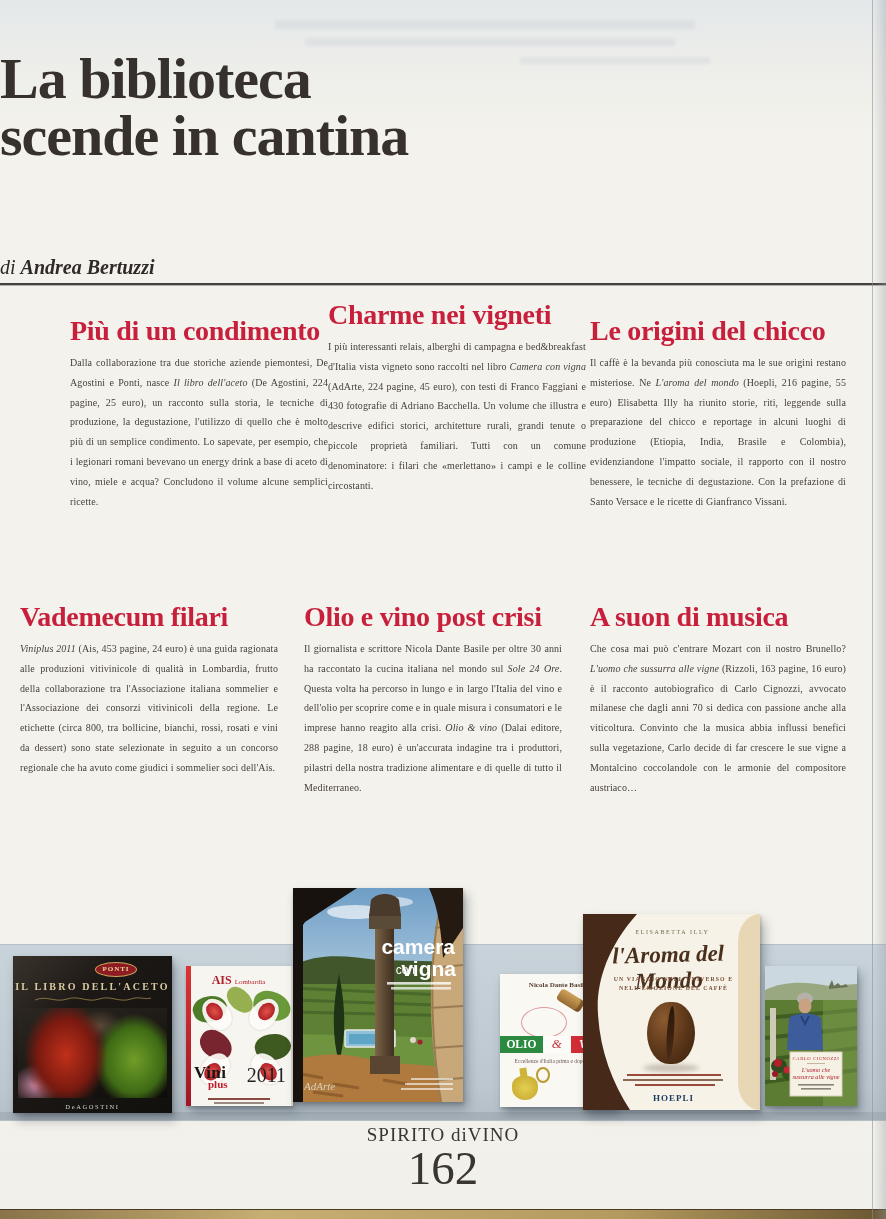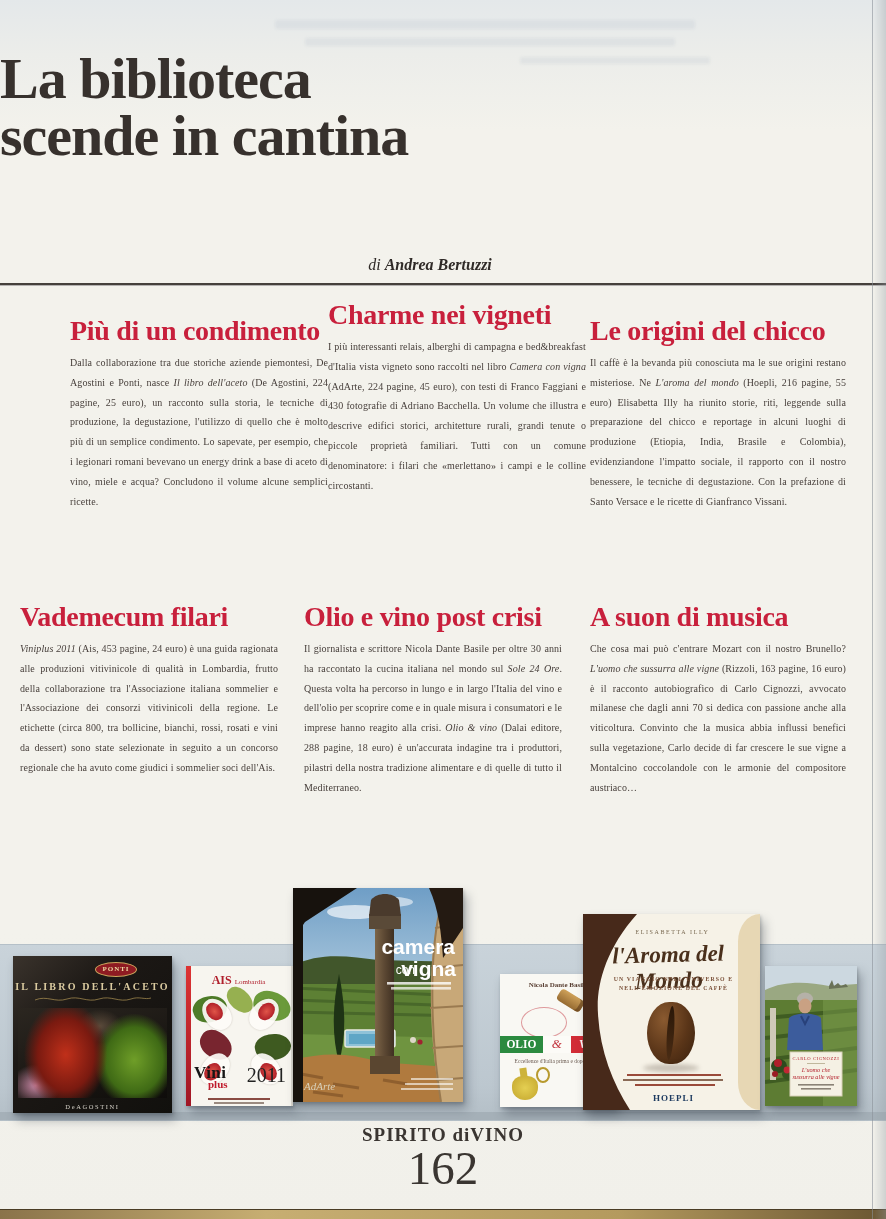--- a/index.html
+++ b/index.html
@@ -2,35 +2,35 @@
 <html><head>
 <meta charset="utf-8">
 <style>
   html,body{margin:0;padding:0;}
   .page{position:relative;width:886px;height:1219px;overflow:hidden;
     font-family:"Liberation Serif","DejaVu Serif",serif;
     background:linear-gradient(#e4e8ea 0px,#ecedea 55px,#f3f2ec 130px,#f3f2ec 930px,#f1f0ea 100%);}
   .ghost{position:absolute;background:rgba(115,140,165,.10);filter:blur(1.5px);border-radius:2px;}
   .title{position:absolute;left:0;top:50px;width:886px;margin:0;text-align:left;
     font-size:58px;line-height:57px;font-weight:700;color:#37312d;letter-spacing:-1px;}
-  .byline{position:absolute;left:0;top:256px;width:860px;text-align:center;
-    font-size:16px;font-style:italic;color:#2f2a27;}
+  .byline{position:absolute;left:0;top:256px;width:860px;text-align:left;
+    font-size:20px;font-style:italic;color:#2f2a27;}
   .byline .by-name{font-weight:700;}
   .rule{position:absolute;left:0;top:283px;width:886px;height:2px;background:#45403c;
     border-bottom:1px solid rgba(255,255,255,.6);}
   .article{position:absolute;}
   .art-h{margin:0 0 7px 0;font-size:28px;line-height:30px;font-weight:700;color:#c8203c;letter-spacing:-.3px;}
   .art-b{margin:0;font-size:10px;line-height:19.8px;font-weight:400;color:#463e3a;
     text-align:justify;letter-spacing:.1px;}
   .it{font-style:italic;}
   .band{position:absolute;left:0;top:944px;width:886px;height:176px;
     background:linear-gradient(#c9d3da,#bcc7cf 80%,#b3bec6);border-top:1px solid #b5c0c8;}
   .band-stripe{position:absolute;left:0;top:1112px;width:886px;height:8px;background:#a5b0b8;}
   .footer-brand{position:absolute;left:0;top:1124px;width:886px;text-align:center;
-    font-size:19px;letter-spacing:1px;color:#3a3531;font-weight:bold;}
+    font-size:19px;letter-spacing:1px;color:#3a3531;}
   .footer-num{position:absolute;left:0;top:1141px;width:886px;text-align:center;
     font-size:47px;color:#3a3531;}
   .bottom-strip{position:absolute;left:0;top:1209px;width:886px;height:10px;
     background:linear-gradient(90deg,#8a734a,#c7ae72 30%,#b49a5e 70%,#6b5632);border-top:1px solid #4a3c24;}
   .right-edge{position:absolute;top:0;right:0;width:13px;height:1219px;
     background:linear-gradient(90deg,rgba(150,158,164,0),rgba(150,158,164,.38));border-left:1px solid rgba(130,136,142,.35);}
   .cover{position:absolute;box-shadow:4px 7px 10px rgba(40,50,60,.35),1px 2px 3px rgba(40,50,60,.25);}
   .bar{position:absolute;}
   
   .c1{left:13px;top:956px;width:159px;height:157px;

